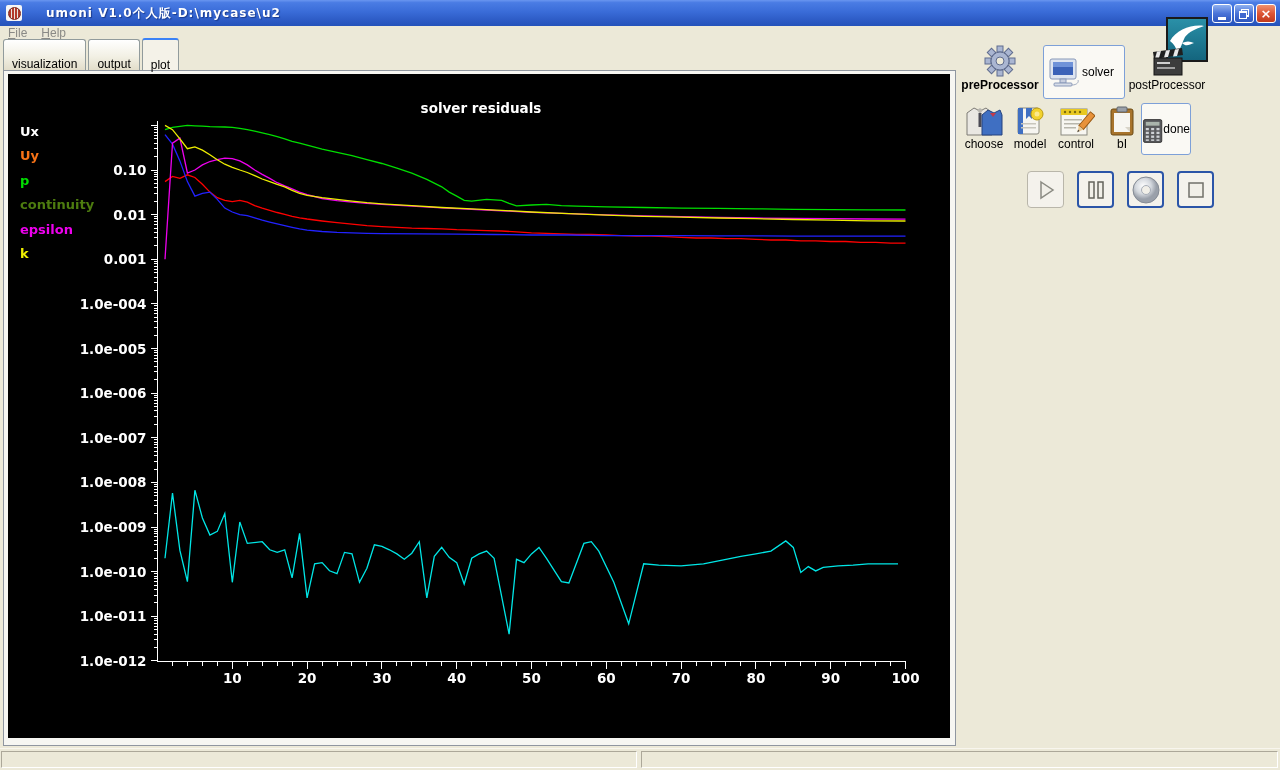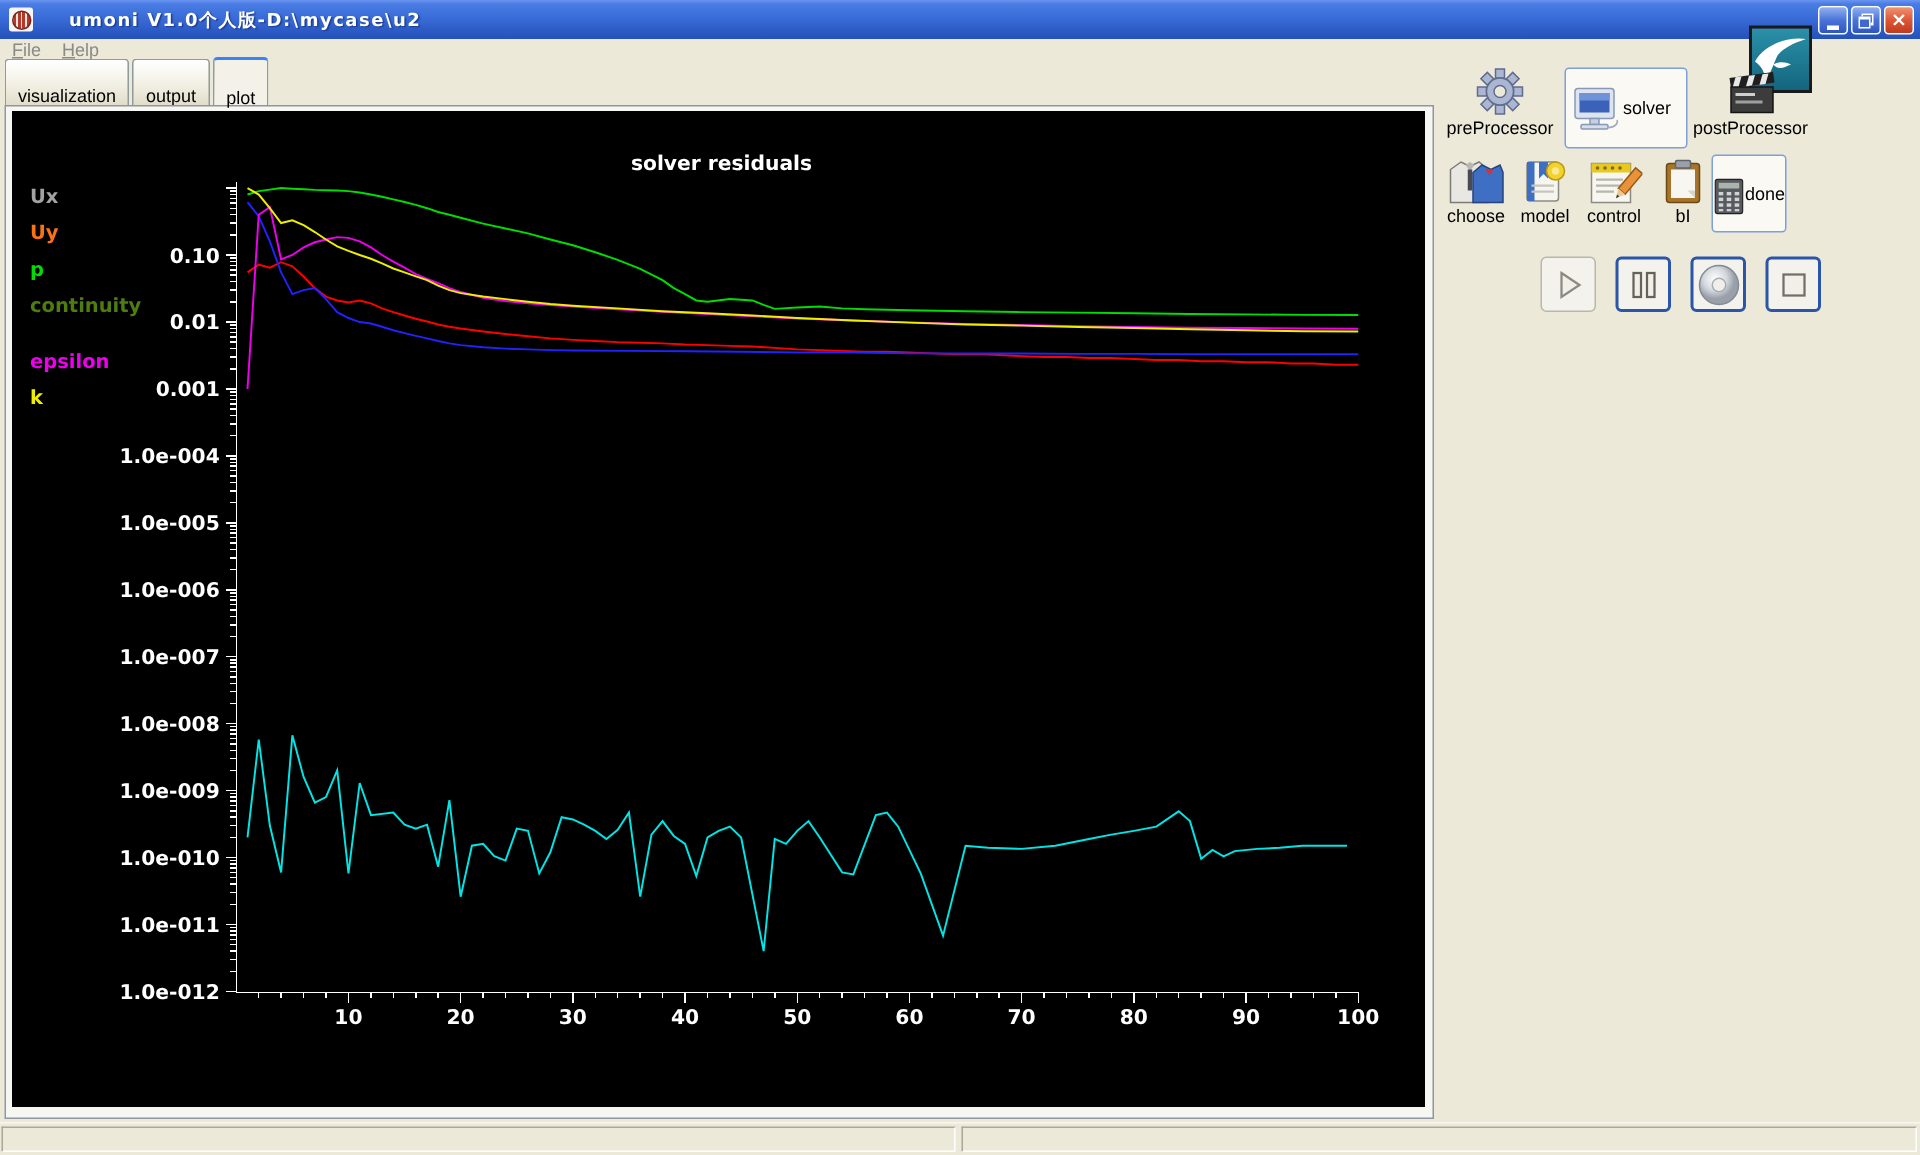--- a/index.html
+++ b/index.html
@@ -289,38 +289,38 @@
         <text x="897.5" y="608.5" fill="#ffffff" text-anchor="middle" font-family="DejaVu Sans, sans-serif" font-size="13.5" font-weight="bold">100</text>
         <text x="473" y="39" fill="#ffffff" text-anchor="middle" font-family="DejaVu Sans, sans-serif" font-size="13.5" font-weight="bold">solver residuals</text>
         <polyline points="157.0,107.6 164.5,102.4 171.9,104.4 179.4,100.8 186.9,103.5 194.4,110.3 201.9,118.1 209.3,123.7 216.8,126.3 224.3,127.7 231.8,126.3 239.3,128.2 246.7,131.6 254.2,134.1 261.7,136.3 269.2,138.5 276.7,140.3 284.1,142.3 291.6,143.8 299.1,145.0 314.1,147.0 329.0,148.7 344.0,150.2 358.9,151.6 373.9,152.6 388.9,153.3 403.8,154.1 418.8,154.5 433.7,154.9 448.7,155.7 463.7,156.1 478.6,156.6 493.6,157.0 508.5,157.9 523.5,158.9 538.5,159.4 553.4,159.9 568.4,160.5 583.3,160.5 598.3,161.0 613.3,161.6 628.2,162.1 643.2,162.1 658.1,162.7 673.1,163.4 688.1,164.0 703.0,164.0 718.0,164.7 732.9,164.7 747.9,165.3 762.9,166.0 777.8,166.0 792.8,166.8 807.7,166.8 822.7,167.5 837.7,167.5 852.6,168.3 867.6,168.3 882.5,169.1 897.5,169.1" fill="none" stroke="#ff0000" stroke-width="1.3"></polyline>
         <polyline points="157.0,60.7 164.5,70.2 171.9,86.9 179.4,107.6 186.9,122.1 194.4,119.4 201.9,118.1 209.3,125.4 216.8,134.1 224.3,138.0 231.8,140.7 239.3,141.7 246.7,143.8 254.2,146.2 261.7,148.1 269.2,149.9 276.7,151.6 284.1,153.3 291.6,154.9 299.1,156.1 314.1,157.5 329.0,158.4 344.0,158.9 358.9,159.4 373.9,159.7 411.3,159.9 448.7,160.2 486.1,160.5 523.5,161.0 560.9,161.0 598.3,161.6 635.7,161.6 673.1,161.6 710.5,161.9 747.9,161.9 785.3,162.1 822.7,162.1 860.1,162.1 897.5,162.1" fill="none" stroke="#2222ff" stroke-width="1.3"></polyline>
         <polyline points="157.0,55.7 164.5,53.4 171.9,52.4 179.4,51.4 186.9,51.8 194.4,52.2 201.9,52.6 209.3,52.8 216.8,53.0 224.3,53.4 231.8,54.3 239.3,55.7 246.7,57.2 254.2,58.9 261.7,60.7 269.2,62.6 276.7,64.8 284.1,67.3 291.6,69.2 299.1,71.2 314.1,75.1 329.0,78.3 344.0,81.6 358.9,85.7 373.9,89.5 388.9,94.2 403.8,99.2 418.8,105.3 433.7,112.8 441.2,118.1 448.7,122.1 456.2,126.3 463.7,127.2 478.6,125.4 493.6,126.3 501.1,129.3 508.5,131.9 523.5,131.0 538.5,130.4 553.4,131.6 568.4,132.2 598.3,132.8 635.7,133.5 673.1,134.1 710.5,134.4 747.9,134.8 785.3,135.3 822.7,135.6 860.1,135.9 897.5,136.0" fill="none" stroke="#00dd00" stroke-width="1.3"></polyline>
         <polyline points="157.0,484.3 164.5,419.0 171.9,476.4 179.4,507.6 186.9,416.2 194.4,444.0 201.9,461.1 209.3,457.4 216.8,439.6 224.3,508.3 231.8,448.0 239.3,469.4 254.2,467.7 261.7,475.8 269.2,478.4 276.7,475.8 284.1,503.8 291.6,459.4 299.1,523.8 306.6,489.8 314.1,488.6 321.5,496.8 329.0,499.7 336.5,478.4 344.0,479.9 351.5,508.3 358.9,494.2 366.4,470.8 373.9,472.3 381.4,475.8 388.9,479.9 396.3,485.3 403.8,479.2 411.3,467.7 418.8,523.8 426.3,482.4 433.7,473.4 441.2,483.3 448.7,488.6 456.2,510.0 463.7,484.3 471.1,479.9 478.6,477.1 486.1,484.3 501.1,560.1 508.5,485.3 516.0,488.6 523.5,479.9 531.0,473.4 538.5,484.3 553.4,507.6 560.9,508.9 575.9,469.4 583.3,467.7 590.8,477.1 605.8,508.3 620.7,549.8 635.7,489.8 650.7,491.2 673.1,491.9 695.5,489.8 718.0,485.3 732.9,482.4 747.9,479.9 762.9,477.1 777.8,466.9 785.3,473.4 792.8,498.5 800.3,492.6 807.7,496.9 815.2,493.4 830.2,491.9 845.1,491.2 860.1,489.8 875.1,489.8 890.0,489.8" fill="none" stroke="#00e6e6" stroke-width="1.3"></polyline>
         <polyline points="157.0,185.3 164.5,69.2 171.9,64.1 179.4,99.0 186.9,96.0 194.4,90.9 201.9,87.5 209.3,85.7 216.8,84.1 224.3,84.6 231.8,86.9 239.3,90.9 246.7,96.0 254.2,100.4 261.7,104.4 269.2,108.7 276.7,111.9 284.1,114.8 291.6,118.1 299.1,120.7 314.1,124.5 329.0,126.7 344.0,128.2 358.9,129.3 373.9,130.4 403.8,132.2 433.7,133.9 463.7,135.3 493.6,136.8 523.5,138.3 560.9,139.7 598.3,140.9 635.7,141.9 673.1,142.7 710.5,143.4 747.9,144.0 785.3,144.5 822.7,144.7 860.1,145.0 897.5,145.2" fill="none" stroke="#ee00ee" stroke-width="1.3"></polyline>
         <polyline points="157.0,51.4 164.5,55.7 171.9,64.8 179.4,74.7 186.9,72.9 194.4,76.1 201.9,80.7 209.3,85.7 216.8,90.2 224.3,93.3 231.8,96.0 239.3,98.5 246.7,101.6 254.2,105.0 261.7,107.6 269.2,110.3 276.7,112.8 284.1,116.4 291.6,119.4 299.1,121.4 314.1,123.7 329.0,125.4 344.0,127.2 358.9,128.7 373.9,129.8 403.8,131.6 433.7,133.5 463.7,134.8 493.6,136.3 523.5,138.0 560.9,139.7 598.3,141.1 635.7,142.3 673.1,143.1 710.5,144.0 747.9,144.7 785.3,145.5 822.7,146.2 860.1,146.8 897.5,147.0" fill="none" stroke="#eeee00" stroke-width="1.3"></polyline>
       </svg>
     <div id="legend">
-        <div class="legend-item" style="color: #a3a3a3;">Ux</div>
+        <div class="legend-item" style="color: #ffffff;">Ux</div>
         <div class="legend-item" style="color: #f97316;">Uy</div>
         <div class="legend-item" style="color: rgb(0, 221, 0);">p</div>
         <div class="legend-item" style="color: #4d7c0f;">continuity</div>
-        <div class="legend-item" style="color: rgb(238, 0, 238); margin-top: 12px;">epsilon</div>
+        <div class="legend-item" style="color: rgb(238, 0, 238);">epsilon</div>
         <div class="legend-item" style="color: rgb(238, 238, 0);">k</div>
       </div>
   </div>
 </div>
 
 <div class="swallow">
   <svg width="38" height="41" viewBox="0 0 38 41">
     <path d="M2 22 C8 11, 24 5, 36 7 C27 10, 21 13, 17 18 C15 22, 14 26, 9 36 C9 29, 6 25, 2 22 Z" fill="#ffffff"></path>
     <path d="M14 24 C18 22, 22 22, 26 24 C21 26, 18 28, 14 24 Z" fill="#ffffff"></path>
   </svg>
 </div>
 
-<div class="cell" style="left:962px;top:44px;width:76px;">
+<div class="cell" style="left:962px;top:44px;width:76px;font-weight:bold;">
   <svg width="32" height="34" viewBox="0 0 32 32">
     <g fill="#aab6d2" stroke="#5f6c8e" stroke-width="1">
       <rect x="13" y="1" width="6" height="6" transform="rotate(0 16 16)"></rect>
       <rect x="13" y="1" width="6" height="6" transform="rotate(45 16 16)"></rect>
       <rect x="13" y="1" width="6" height="6" transform="rotate(90 16 16)"></rect>
       <rect x="13" y="1" width="6" height="6" transform="rotate(135 16 16)"></rect>
       <rect x="13" y="1" width="6" height="6" transform="rotate(180 16 16)"></rect>
       <rect x="13" y="1" width="6" height="6" transform="rotate(225 16 16)"></rect>
       <rect x="13" y="1" width="6" height="6" transform="rotate(270 16 16)"></rect>
       <rect x="13" y="1" width="6" height="6" transform="rotate(315 16 16)"></rect>

